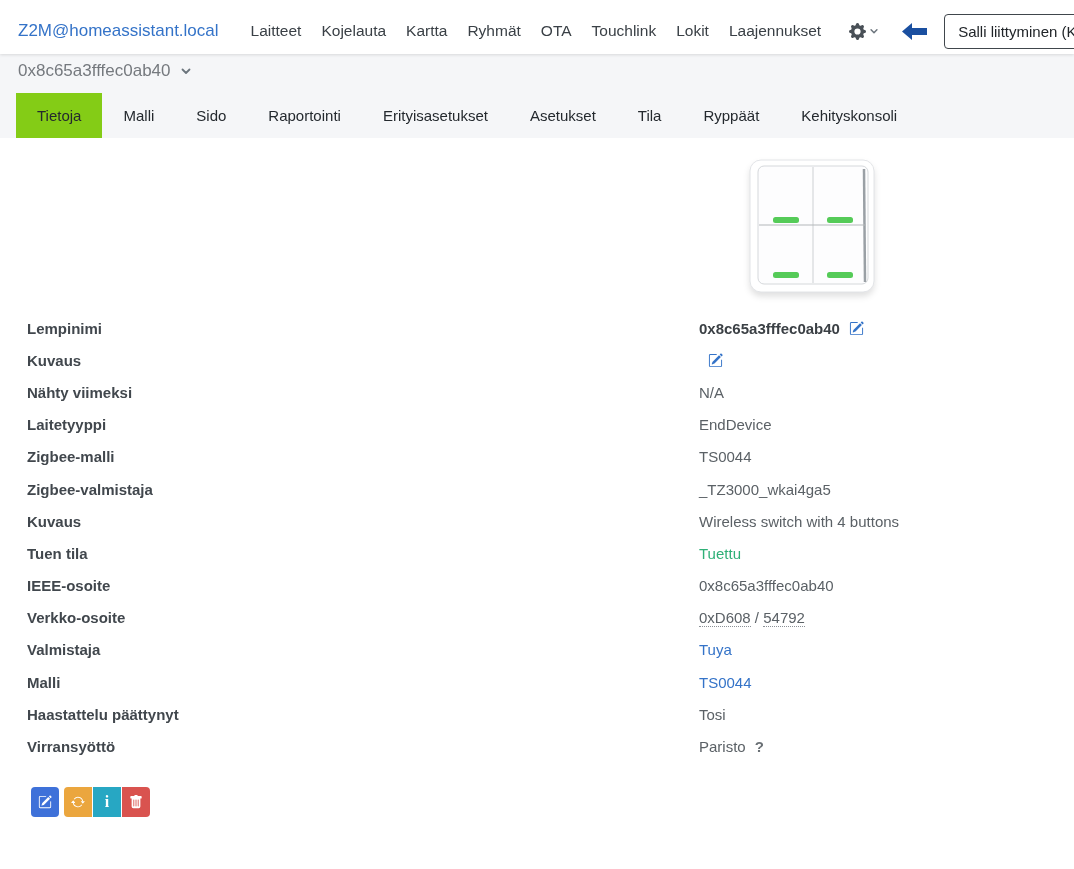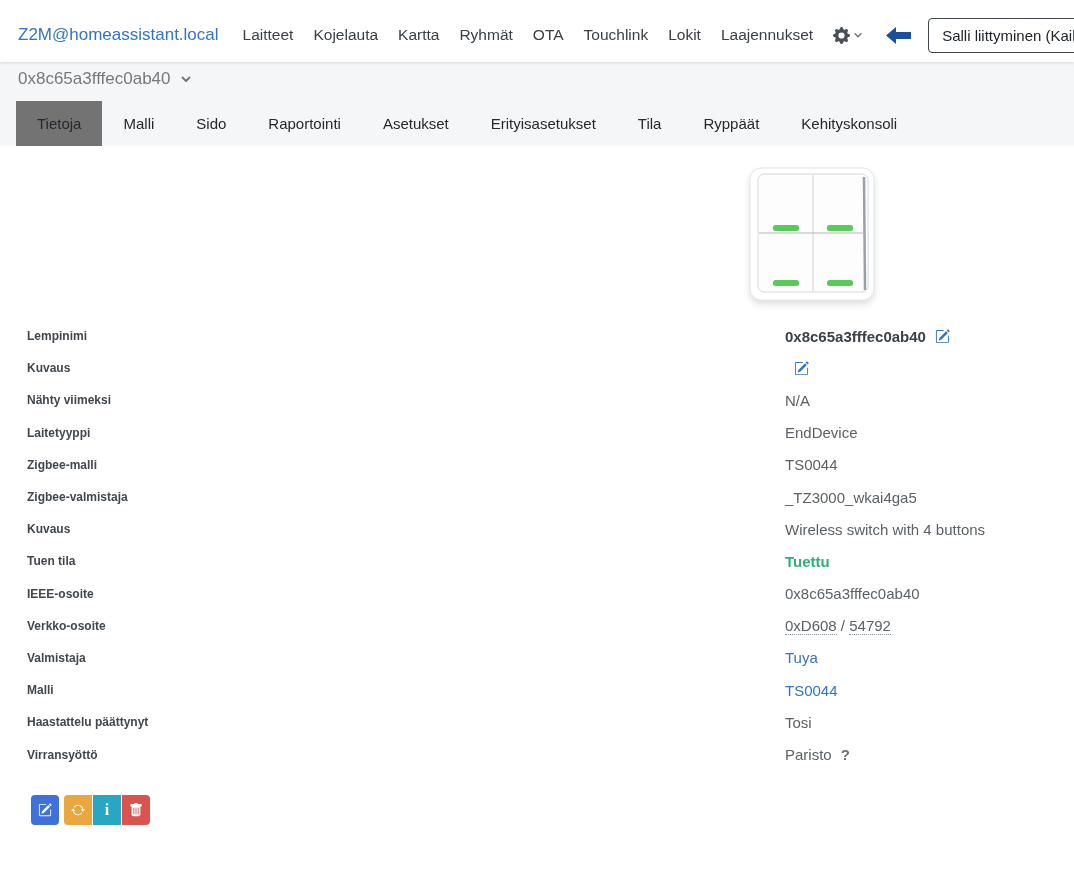--- a/index.html
+++ b/index.html
@@ -7,57 +7,57 @@
     --info:#27a7c3; --danger:#d9534f; --theme:#1fa9c9; --flag:#1a4fa0;
   }
   *{box-sizing:border-box}
   html,body{margin:0;padding:0}
   body{
     width:1074px;height:869px;overflow:hidden;background:#fff;
     font-family:"Liberation Sans",sans-serif;color:#212529;
   }
   
   .navbar{
-    display:flex;align-items:center;height:62px;background:#fff;
+    display:flex;align-items:center;height:54px;background:#fff;
     padding:8px 16px 0 18px;box-shadow:0 1px 3px rgba(0,0,0,.12);
     position:relative;z-index:3;white-space:nowrap;
   }
   .brand{color:var(--link);font-size:17px;text-decoration:none;margin-right:10px;cursor:pointer}
-  .nav-menu{display:flex;list-style:none;margin:4px;padding:0;align-items:center}
+  .nav-menu{display:flex;list-style:none;margin:12px;padding:0;align-items:center}
   .nav-menu a{color:#3a4046;font-size:15.5px;text-decoration:none;padding:8px 10px;cursor:pointer}
   .nav-gear{display:flex;align-items:center;gap:3px;padding:0 6px;cursor:pointer}
   .flag-btn{margin:0 16px 0 16px;cursor:pointer;display:flex;align-items:center}
   .navbar-right{margin-left:auto;display:flex;align-items:center}
   .permit-group{display:flex}
   .permit-main{
     border:1px solid #40464c;background:#fff;color:#212529;font-size:15px;
     padding:8px 13px;border-radius:4px 0 0 4px;cursor:pointer;font-family:inherit;
   }
   
   .subheader{background:#f5f6f8}
   .device-title{
     display:flex;align-items:center;gap:9px;color:#75797e;font-size:17px;
     padding:7px 18px 12px;cursor:pointer;width:max-content;
   }
   .tab-bar{display:flex;list-style:none;margin:0;padding:0 0 0 16px}
   .tab{font-size:15px;color:#24292e;padding:14px 21px;cursor:pointer}
-  .tab.active{background:#737373}
+  .tab.active{background:#84cc16}
   
   .content{background:#fff;padding-top:18px}
   .device-image-wrap{margin-left:748px;height:142px;width:132px;filter:drop-shadow(0 4px 3px rgba(0,0,0,.12))}
   .info-table{margin-top:14px}
   .info-row{display:flex;align-items:center;min-height:32.2px}
   .info-label{
-    width:785px;flex:none;padding-left:27px;font-size:12px;font-weight:700;color:#41474d;
+    width:699px;flex:none;padding-left:27px;font-size:15px;font-weight:700;color:#41474d;
   }
   .info-value{display:flex;align-items:center;gap:9px;font-size:15px;color:#5b6166}
   .value-text{white-space:pre-wrap}
   .value-text.strong{font-weight:700;color:#3b4045}
   .value-text.link{color:var(--link);cursor:pointer}
-  .value-text.success{color:var(--success);font-weight:700}
+  .value-text.success{color:var(--success);font-weight:400}
   .dotted{border-bottom:1px dotted #8a9096;cursor:help}
   .help{color:#6a7075;font-weight:700;font-size:15px;cursor:help}
   .edit-btn{display:flex;align-items:center;cursor:pointer}
   .edit-btn svg{width:15px;height:15px;fill:var(--link)}
   
   .actions{margin:24px 0 0 31px;display:flex;align-items:center}
   .action-btn{
     width:28px;height:30px;border:none;display:flex;align-items:center;
     justify-content:center;color:#fff;cursor:pointer;padding:0;
   }
@@ -122,23 +122,23 @@
   </div>
   <ul class="tab-bar">
   <li class="tab active">Tietoja</li>
 
   <li class="tab">Malli</li>
 
   <li class="tab">Sido</li>
 
   <li class="tab">Raportointi</li>
 
+  <li class="tab">Erityisasetukset</li>
+
   <li class="tab">Asetukset</li>
-
-  <li class="tab">Erityisasetukset</li>
 
   <li class="tab">Tila</li>
 
   <li class="tab">Ryppäät</li>
 
 
   <li class="tab">Kehityskonsoli</li>
 </ul>
 </div>
 

